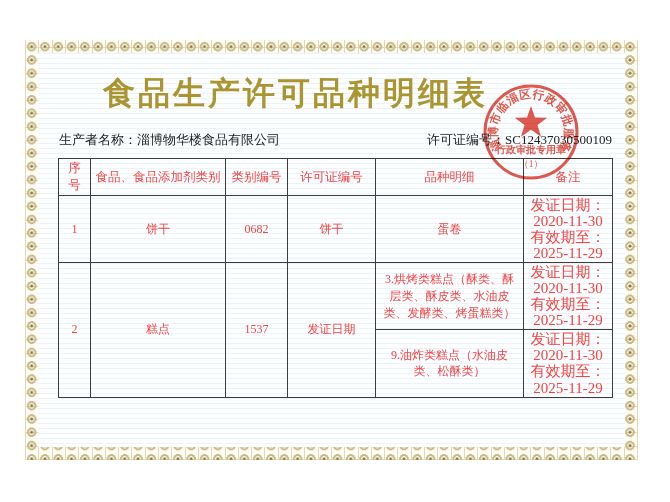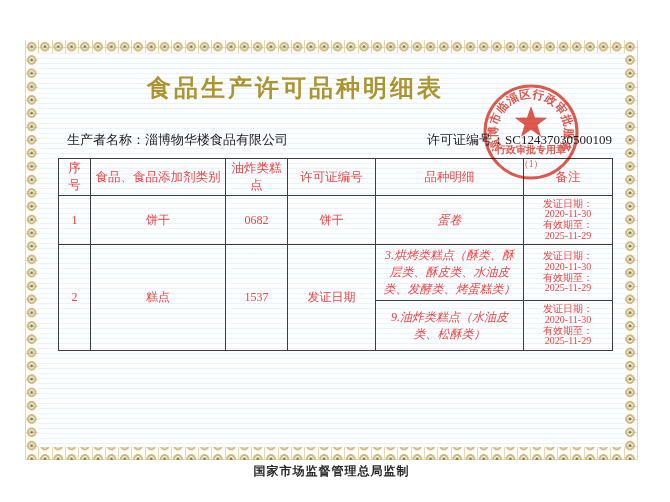--- a/index.html
+++ b/index.html
@@ -24,47 +24,47 @@
     background-size:13.3px 13.3px,13.3px 13.3px,auto,auto;
   }
   .inner{
     position:absolute;inset:13px;
     background-color:#fdfeff;
     background-image:repeating-linear-gradient(180deg, rgba(170,205,225,.22) 0 1px, rgba(0,0,0,0) 1px 5px);
   }
 
   .title{
     position:absolute;left:25px;top:72px;width:541px;
-    text-align:center;font-size:24px;font-weight:bold;
+    text-align:center;font-size:32px;font-weight:bold;
     color:#ab9530;letter-spacing:3px;
   }
 
   .info-row{position:absolute;top:131px;left:0;width:670px;font-size:13px;color:#1c1c1c;}
-  .producer{position:absolute;left:59px;top:0;margin-left:8px;}
+  .producer{position:absolute;left:59px;top:0;}
   .license{position:absolute;right:58px;top:0;}
 
   table.detail{
     position:absolute;left:58px;top:158px;
     border-collapse:collapse;table-layout:fixed;width:554px;
     font-size:12px;color:#ef4444;
   }
   table.detail td, table.detail th{
     border:1px solid #3c3c3c;
     padding:1px 4px;
     text-align:center;vertical-align:middle;
     font-weight:normal;
     overflow:hidden;
   }
   tr.hdr{height:28px;}
   tr.r1{height:49px;}
   tr.r2a{height:56px;}
   tr.r2b{height:50px;}
   th{font-size:12.5px;}
-  td.detail-cell{text-align:left;padding:2px 6px;line-height:1.4;font-style:italic;}
-  td.remark-cell{text-align:left;padding:1px 5px;font-size:10px;line-height:1.07;}
+  td.detail-cell{text-align:left;padding:2px 6px;line-height:1.4;}
+  td.remark-cell{text-align:left;padding:1px 5px;font-size:15px;line-height:1.07;}
   .remark-line{display:block;}
 
   .footer{
     position:absolute;left:25px;top:463px;width:613px;
     text-align:center;font-size:12px;font-weight:bold;
     color:#2a2a2a;letter-spacing:1px;
   }
 
   .seal{
     position:absolute;left:456px;top:57px;width:150px;height:150px;
@@ -94,21 +94,21 @@
         <col style="width:135px">
         <col style="width:62px">
       <col style="width:88px">
         <col style="width:148px">
         <col style="width:89px">
     </colgroup>
     <tbody>
         <tr class="hdr">
       <th>序号</th>
       <th>食品、食品添加剂类别</th>
-      <th>油炸类糕点</th>
+      <th>类别编号</th>
       <th>许可证编号</th>
       <th>品种明细</th>
       <th>备注</th>
     </tr>
     <tr class="r1">
       <td>1</td>
       <td>饼干</td>
       <td>0682</td>
       <td>饼干</td>
       <td class="detail-cell">蛋卷</td>
@@ -137,21 +137,20 @@
       <td class="remark-cell">
         <span class="remark-line">发证日期：</span>
         <span class="remark-line">2020-11-30</span>
         <span class="remark-line">有效期至：</span>
         <span class="remark-line">2025-11-29</span>
       </td>
     </tr>
   </tbody>
     </table>
 
-  <div class="footer">国家市场监督管理总局监制</div>
 
   <svg class="seal" viewBox="0 0 150 150" xmlns="http://www.w3.org/2000/svg">
     <g fill="#dd4236" stroke="none">
       <circle cx="75" cy="75" r="46" fill="none" stroke="#dd4236" stroke-width="3"></circle>
       <path id="sealArc" d="M 45.6,92 A 34,34 0 1 1 104.4,92" fill="none"></path>
       <text font-size="11.5" font-weight="bold" fill="#dd4236" letter-spacing="0.5">
         <textPath href="#sealArc" startOffset="0">淄博市临淄区行政审批服务局</textPath>
       </text>
       <polygon points="75,49 79,60.5 91.2,60.7 81.5,68.1 85,79.8 75,72.8 65,79.8 68.5,68.1 58.8,60.7 71,60.5"></polygon>
       <text x="75" y="96" text-anchor="middle" font-size="10" font-weight="bold" fill="#dd4236">行政审批专用章</text>

